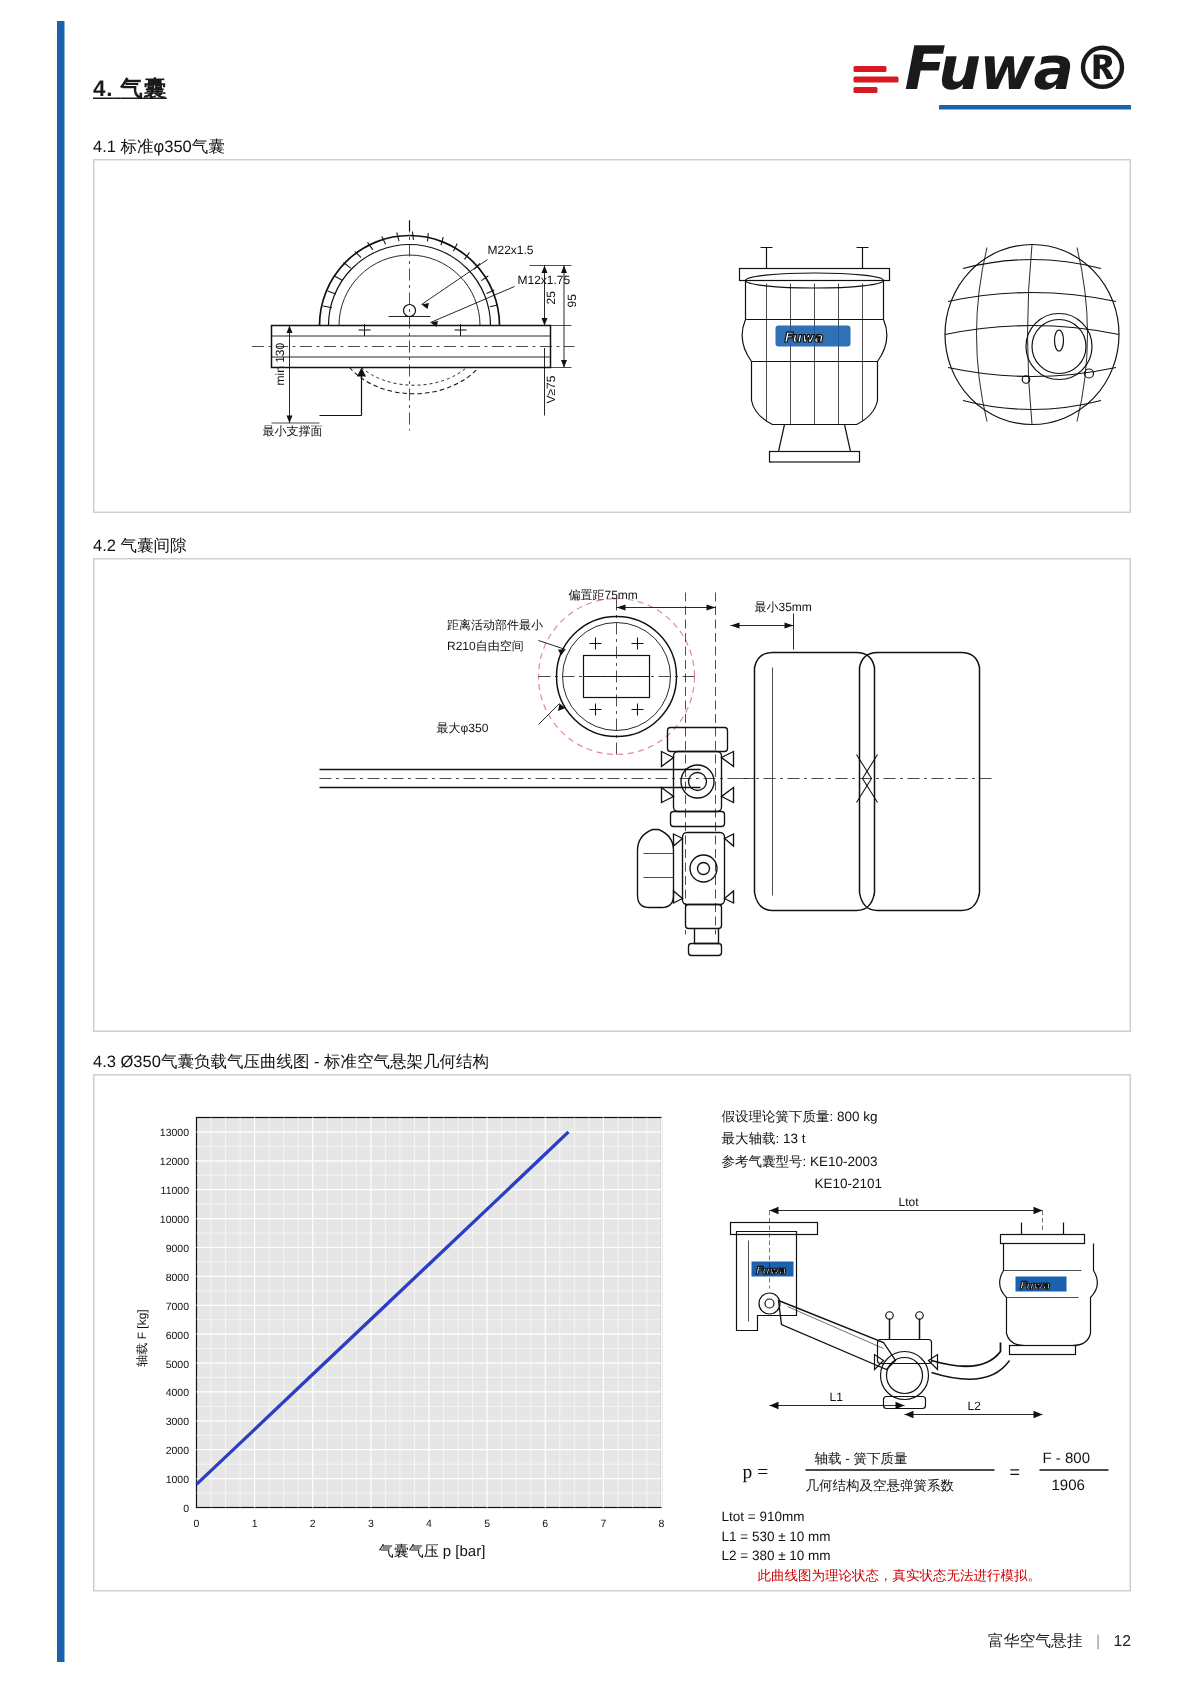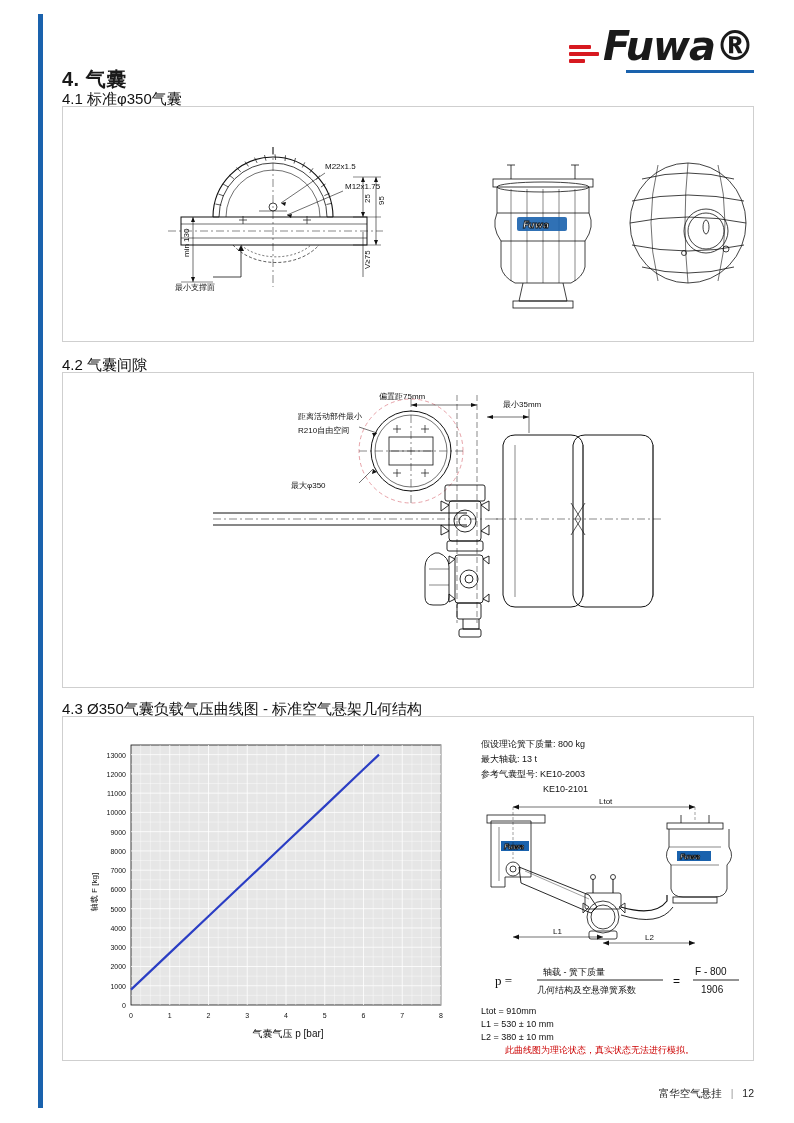--- a/index.html
+++ b/index.html
@@ -59,29 +59,30 @@
     margin-top: 4px;
     height: 3px;
     width: 128px;
     background: #1a62ad;
     margin-left: auto;
   }
 
   
   h1.sec-title {
     position:absolute;
-    left: 62px; top: 66px;
-    font-size: 20px;
+    left: 62px; top: 50px;
+    font-size: 15px;
     font-weight: bold;
     margin:0;
     letter-spacing: 0.5px;
+    text-decoration: underline;
   }
   .sub-title {
     position:absolute;
-    font-size: 15px;
+    font-size: 11px;
     color: #111;
   }
   #sub41 { left: 62px; top: 90px; }
   #sub42 { left: 62px; top: 356px; }
   #sub43 { left: 62px; top: 700px; }
 
   .panel {
     position: absolute;
     border: 1px solid #cfcfcf;
     background: #fff;

